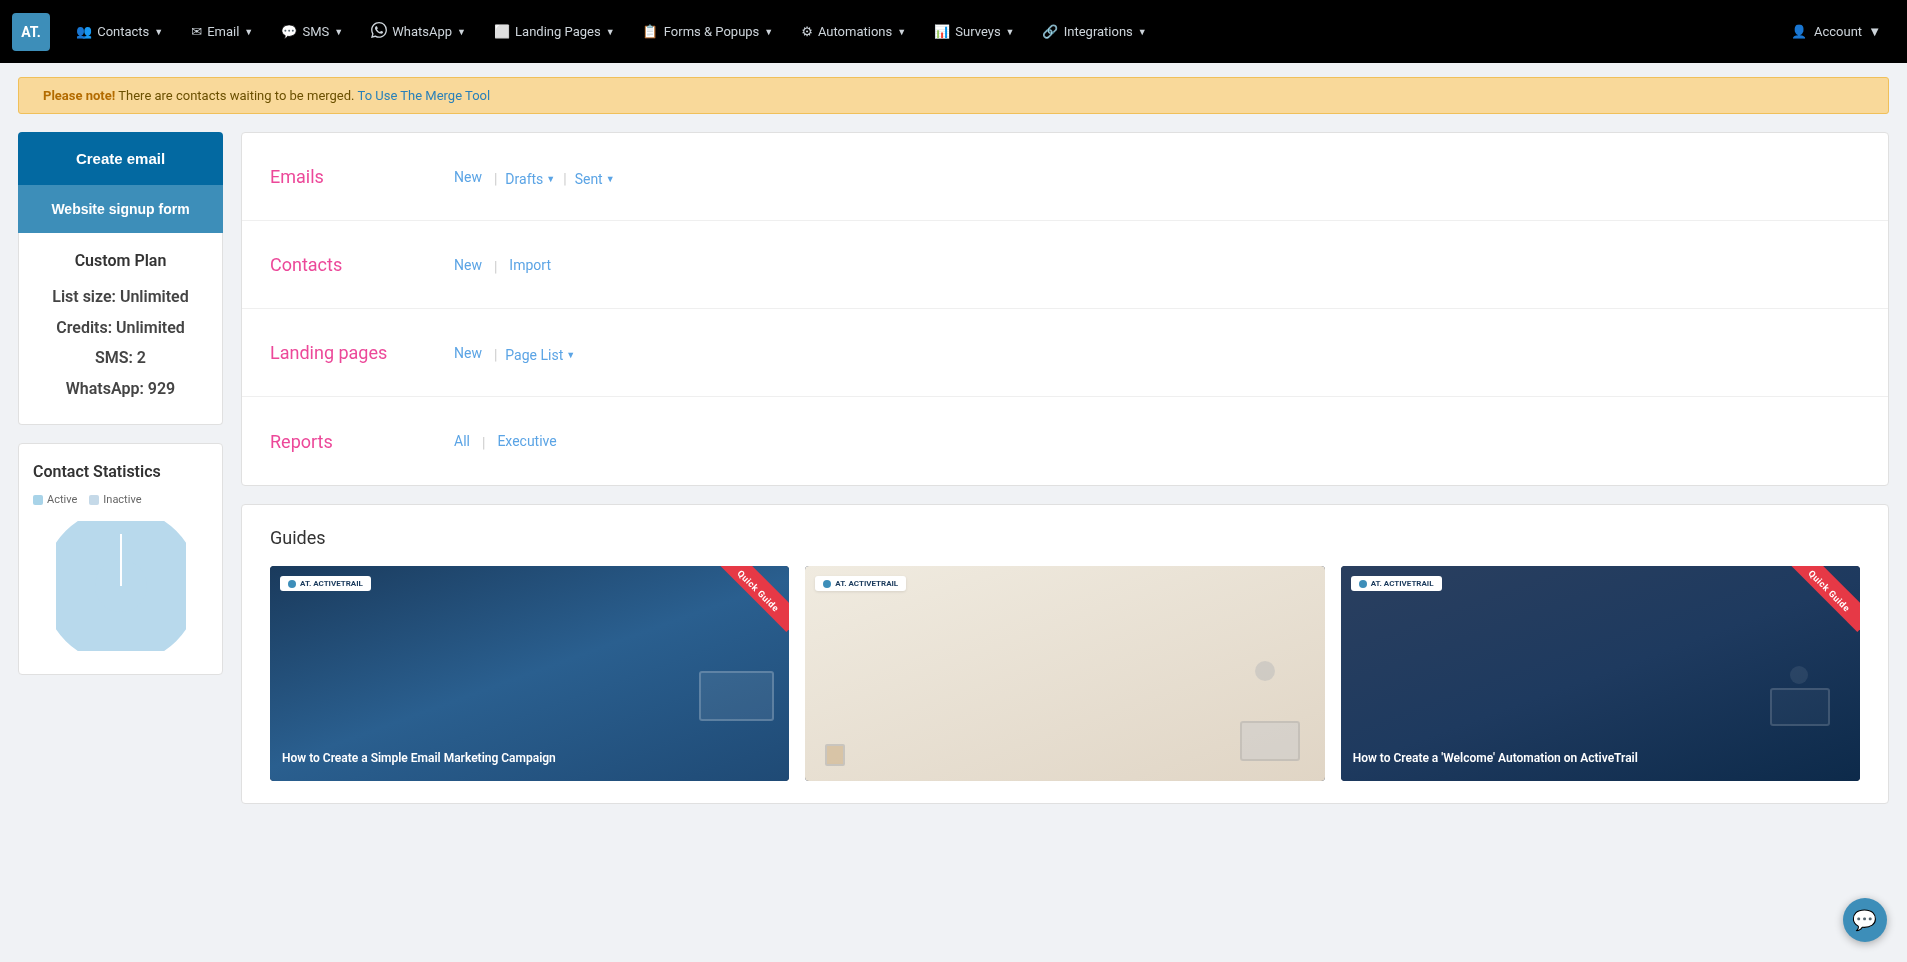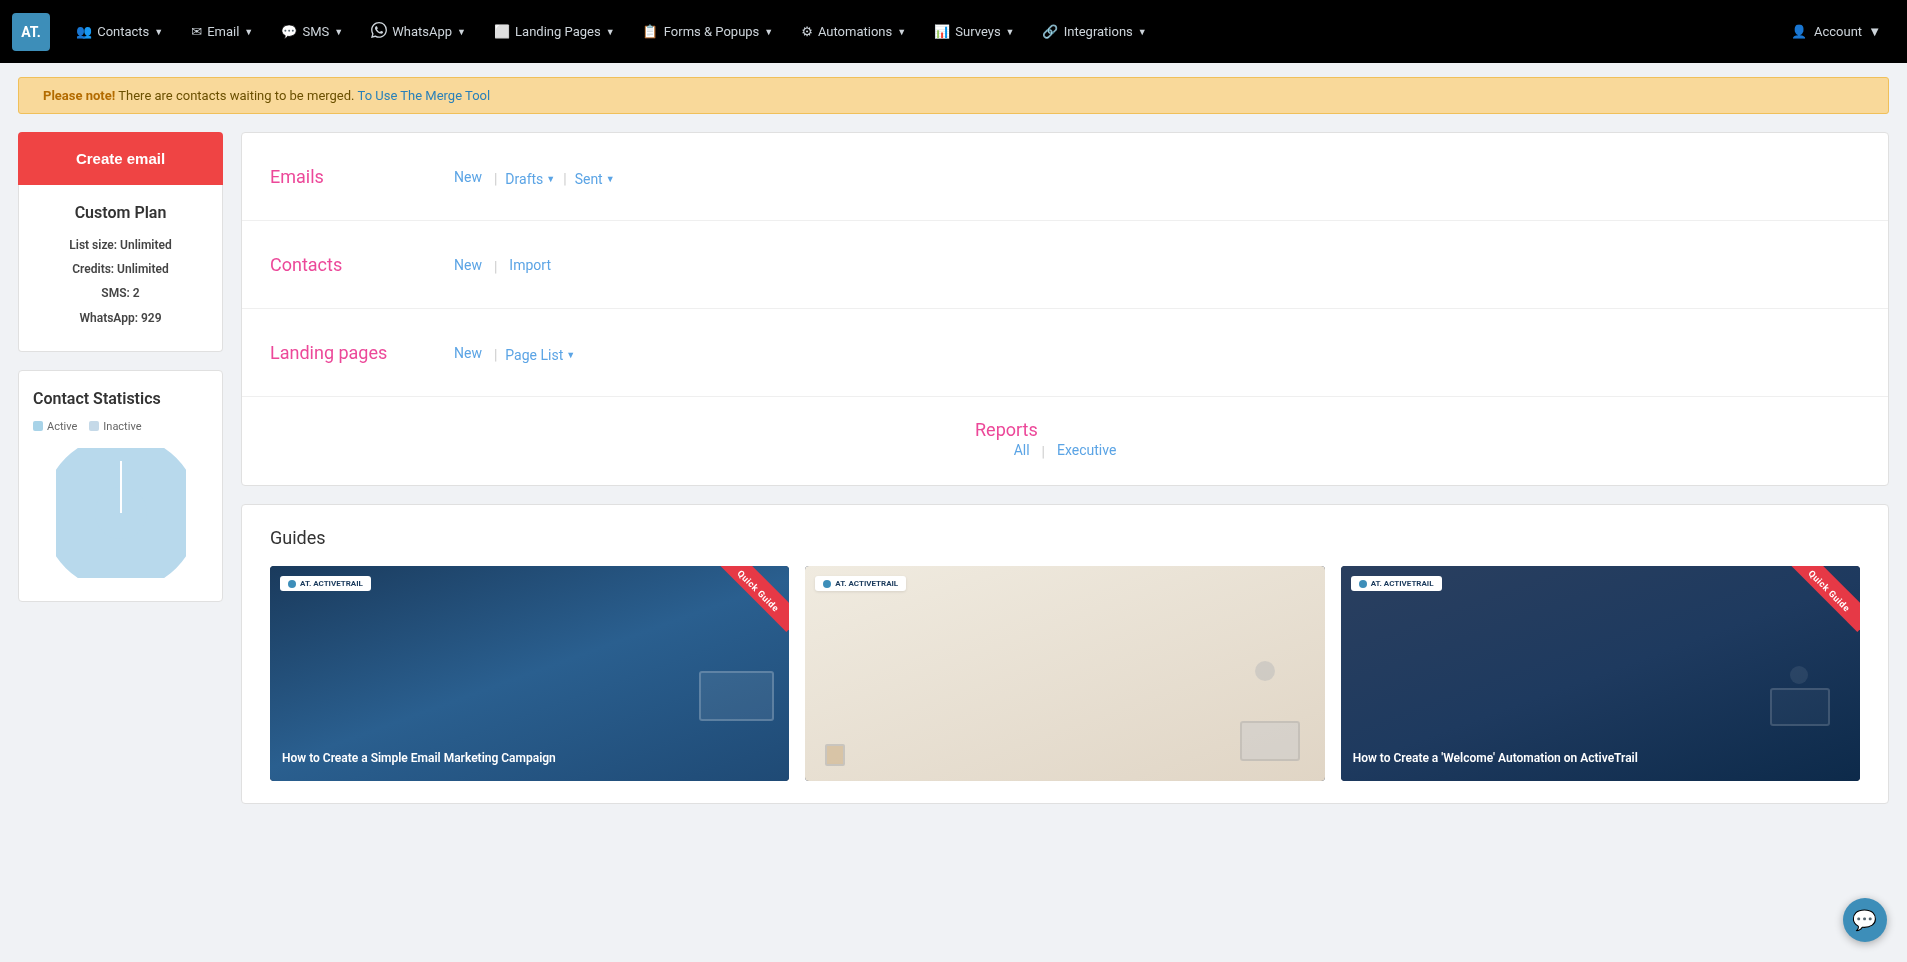--- a/index.html
+++ b/index.html
@@ -68,21 +68,21 @@
 
     
     .sidebar {
       width: 205px;
       flex-shrink: 0;
       display: flex;
       flex-direction: column;
       gap: 0;
     }
     .btn-create-email {
-      background: #ef4444;
+      background: #0369a1;
       color: white;
       font-size: 15px;
       font-weight: 600;
       padding: 18px 12px;
       text-align: center;
       border-radius: 4px 4px 0 0;
       cursor: pointer;
       border: none;
       width: 100%;
     }
@@ -105,21 +105,21 @@
       border: 1px solid #e0e0e0;
       border-top: none;
     }
     .plan-title {
       font-size: 16px;
       font-weight: 600;
       color: #333;
       margin-bottom: 14px;
     }
     .plan-detail {
-      font-size: 12px;
+      font-size: 16px;
       color: #666;
       margin-bottom: 5px;
       line-height: 1.6;
     }
     .plan-detail span { font-weight: 600; color: #444; }
 
     
     .contact-stats-card {
       background: white;
       border-radius: 4px;
@@ -160,21 +160,21 @@
       border: 1px solid #e0e0e0;
       overflow: hidden;
     }
     .dashboard-row {
       display: flex;
       align-items: center;
       padding: 22px 28px;
       border-bottom: 1px solid #efefef;
       min-height: 88px;
     }
-    .dashboard-row:last-child { border-bottom: none; flex-direction: column; }
+    .dashboard-row:last-child { border-bottom: none; }
     .dashboard-row-title {
       font-size: 18px;
       color: #ec4899;
       font-weight: 400;
       min-width: 180px;
     }
     .dashboard-row-actions {
       display: flex;
       align-items: flex-end;
       gap: 0;
@@ -340,20 +340,21 @@
 <div class="banner">
   <strong>Please note!</strong>
   <span> There are contacts waiting to be merged. </span>
   <a>To Use The Merge Tool</a>
 </div>
 
 <div class="main-content">
 
   <div class="sidebar">
     <button class="btn-create-email">Create email</button>
+    <button class="btn-website-signup">Website signup form</button>
     <div class="plan-card">
       <div class="plan-title">Custom Plan</div>
       <div class="plan-detail">
         <span>List size:</span>
         <span>Unlimited</span>
       </div>
       <div class="plan-detail">
         <span>Credits:</span>
         <span>Unlimited</span>
       </div>

